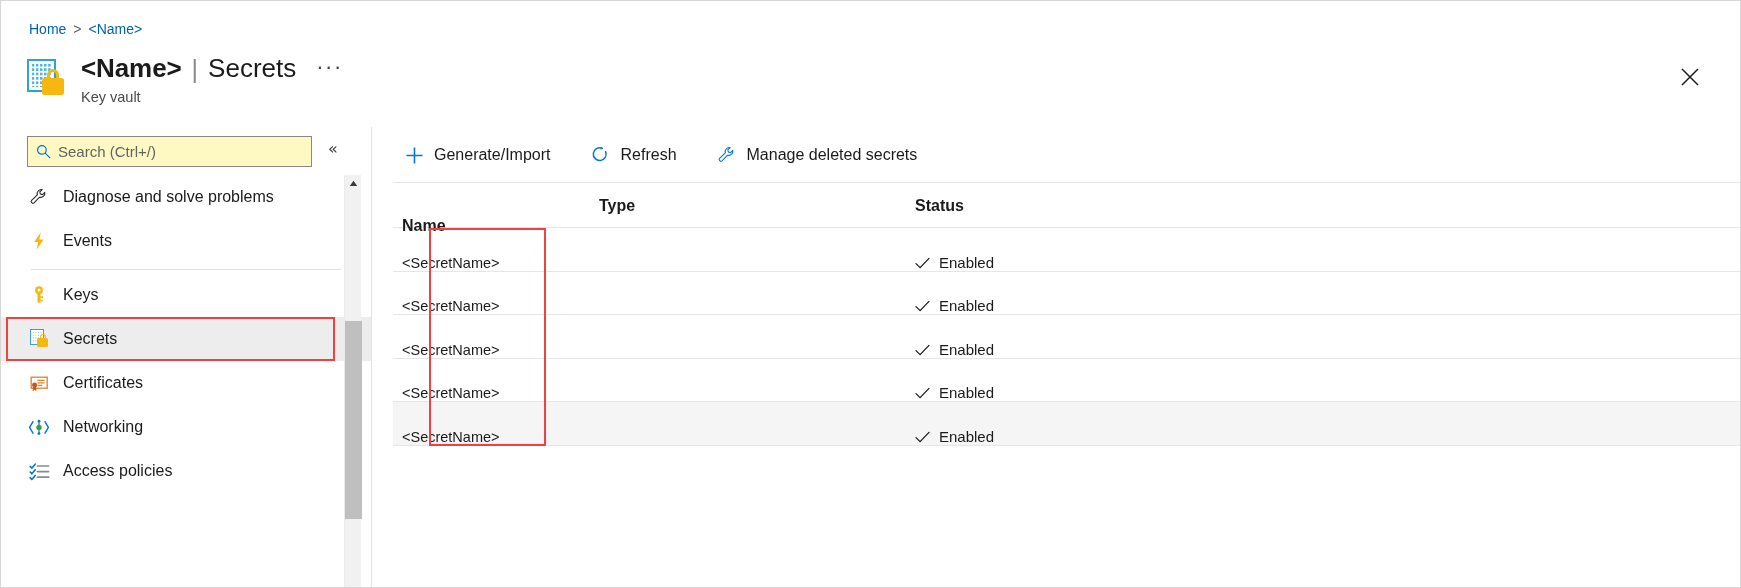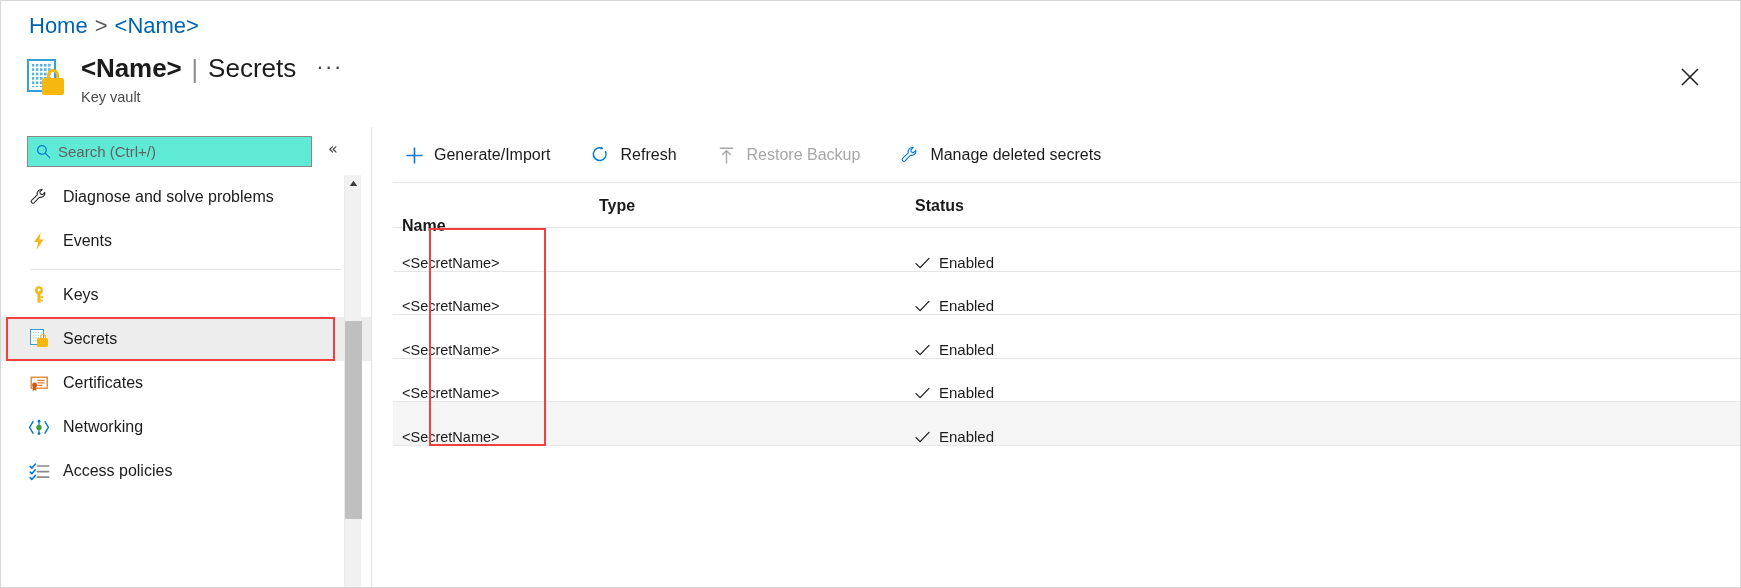--- a/index.html
+++ b/index.html
@@ -22,22 +22,22 @@
     overflow: hidden;
   }
 
   
   .breadcrumb {
     position: absolute;
     left: 28px;
     top: 12px;
     height: 24px;
     display: flex;
-    align-items: flex-start;
-    font-size: 22px;
+    align-items: flex-end;
+    font-size: 14px;
     color: #0063b1;
     white-space: nowrap;
   }
   .breadcrumb .crumb { color: #0063b1; cursor: pointer; }
   .breadcrumb .sep { color: #5a5a5a; margin: 0 7px; }
 
   
   .title-row {
     position: absolute;
     left: 24px;
@@ -148,21 +148,21 @@
     background: #ffffff;
     border-right: 1px solid #e3e3e3;
   }
   .search-wrap {
     position: absolute;
     left: 26px;
     top: 9px;
     width: 285px;
     height: 31px;
     border: 1px solid #8a8886;
-    background: #5eead4;
+    background: #fef9c3;
     display: flex;
     align-items: center;
     padding: 0 8px;
   }
   .search-wrap .mag { flex: 0 0 auto; margin-right: 7px; display:flex; }
   .search-wrap input {
     border: none;
     outline: none;
     flex: 1;
     font-size: 15px;
@@ -553,30 +553,20 @@
       <div class="tb-btn">
         <span class="tbi">
           <svg width="19" height="19" viewBox="0 0 19 19" aria-hidden="true">
             <path d="M14.6 5.6 A6.4 6.4 0 1 1 11.2 2.2" stroke="#0078d4" stroke-width="1.5" fill="none" stroke-linecap="round"></path>
             <path d="M10.4 0.8 L11.9 3.0 L9.3 3.6 Z" fill="#0078d4"></path>
           </svg>
         </span>
         <span>Refresh</span>
       </div>
 
-      <div class="tb-btn disabled">
-        <span class="tbi">
-          <svg width="19" height="19" viewBox="0 0 19 19" aria-hidden="true">
-            <path d="M3.4 2.2 H15.6" stroke="#a6a6a6" stroke-width="1.4" stroke-linecap="round"></path>
-            <path d="M9.5 5.0 V17.0" stroke="#a6a6a6" stroke-width="1.4" stroke-linecap="round"></path>
-            <path d="M5.6 8.6 L9.5 4.8 L13.4 8.6" stroke="#a6a6a6" stroke-width="1.4" fill="none" stroke-linecap="round" stroke-linejoin="round"></path>
-          </svg>
-        </span>
-        <span>Restore Backup</span>
-      </div>
 
       <div class="tb-btn">
         <span class="tbi">
           <svg width="20" height="20" viewBox="0 0 20 20" aria-hidden="true">
             <path d="M13.2 2.6a4.2 4.2 0 0 0-4.9 5.2L2.6 13.4a1.7 1.7 0 0 0 2.4 2.4l5.6-5.6a4.2 4.2 0 0 0 5.2-4.9l-2.3 2.3-2.1-.6-.6-2.1z" fill="none" stroke="#0078d4" stroke-width="1.1" stroke-linejoin="round"></path>
           </svg>
         </span>
         <span>Manage deleted secrets</span>
       </div>
 

